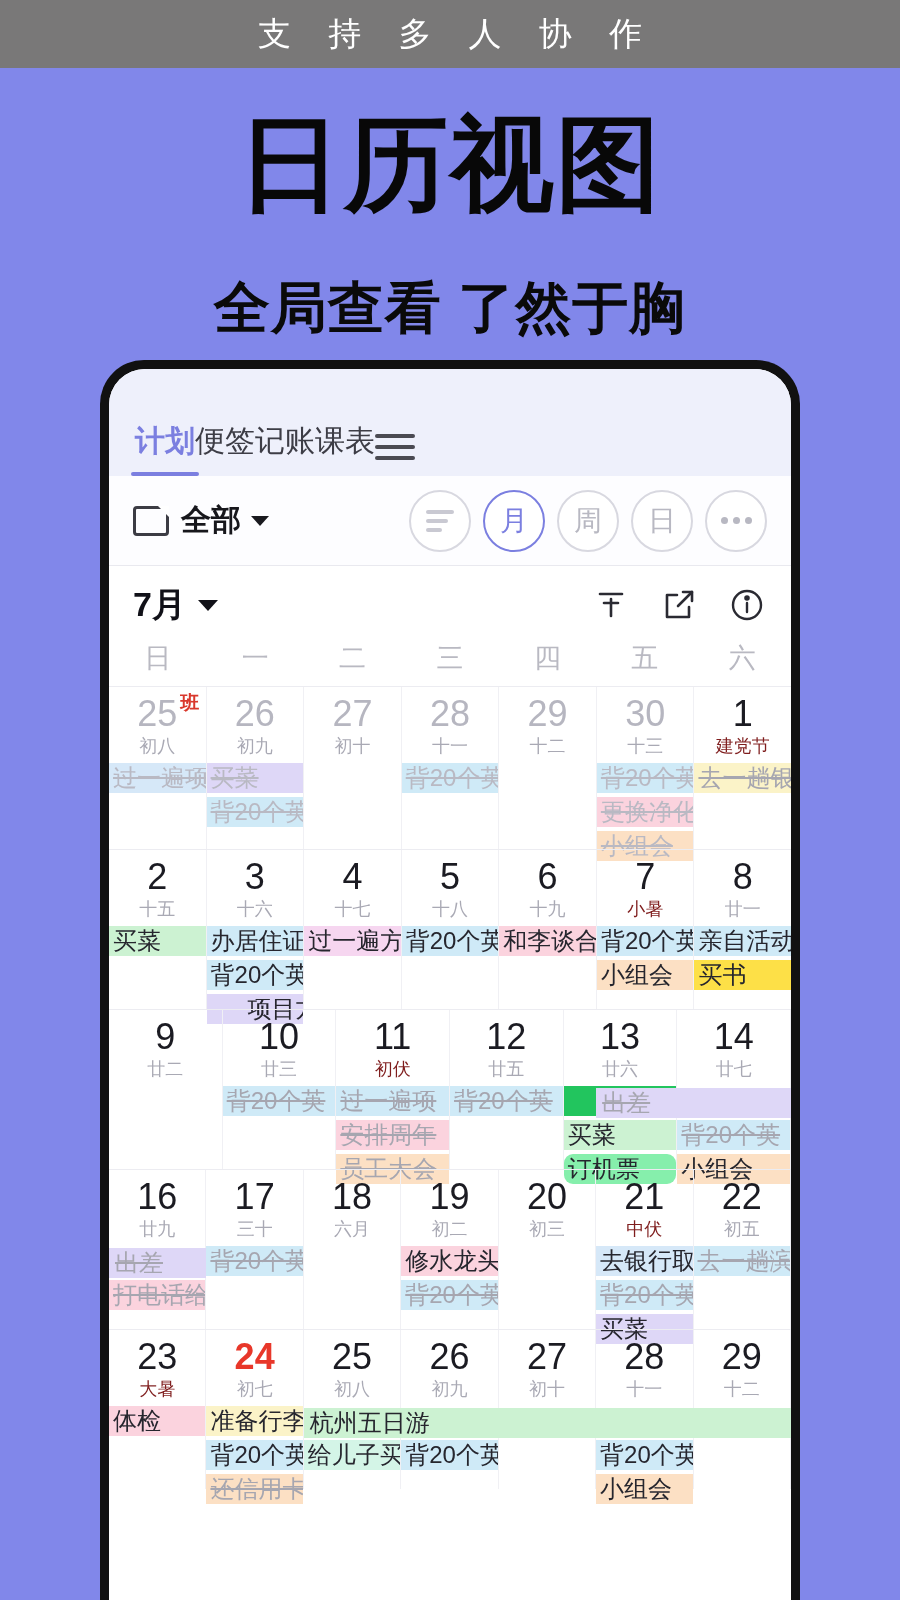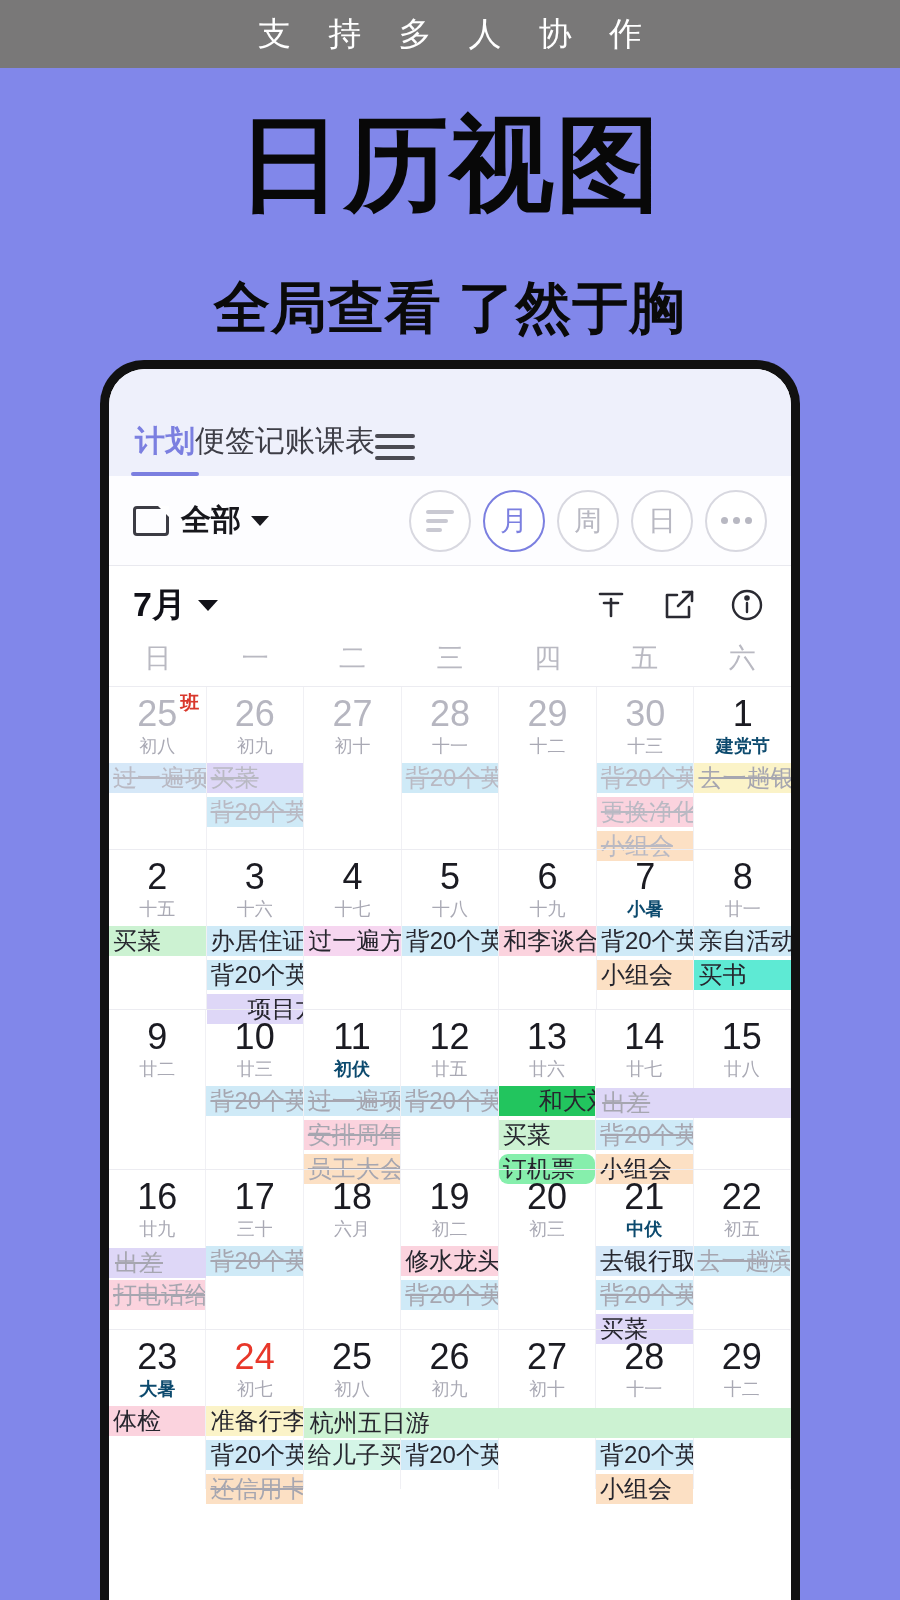--- a/index.html
+++ b/index.html
@@ -129,27 +129,27 @@
   .week.h1{ height:163px; }
   .week.h2{ height:160px; }
   .day{
     flex:1 1 0; min-width:0; position:relative;
     border-right:1px solid #f0f0f4;
     padding-top:8px;
   }
   .day:last-child{ border-right:none; }
   .dnum{ text-align:center; font-size:36px; color:#1b1b22; line-height:1.05; position:relative; }
   .dnum.muted{ color:#b6b6c0; }
-  .dnum.red{ color:#e8372a; }
+  .dnum.red{ color:#e8372a;font-weight:bold; }
   .badge-ban{
     position:absolute; font-size:19px; color:#d9382c; font-weight:700;
     top:-2px; margin-left:3px;
   }
   .lunar{ text-align:center; font-size:18px; color:#a9a9b4; margin-top:4px; line-height:1.1; }
-  .lunar.hl{ color:#0c4a6e; font-weight:700; }
+  .lunar.hl{ color:#7f1d1d; font-weight:400; }
   .events{ margin-top:6px; }
   .ev{
     font-size:24px; line-height:30px; height:30px;
     margin-bottom:4px; padding:0 4px;
     white-space:nowrap; overflow:hidden;
     color:#26262e;
   }
   .ev.done{ text-decoration:line-through; color:#a6a6b0; }
   .ev.pale{ color:#b9b9c3; }
   .spacer{ height:34px; }
@@ -348,21 +348,21 @@
             <div class="events">
               <div class="ev" style="background: rgb(207, 234, 247);">背20个英</div>
               <div class="ev" style="background: rgb(252, 224, 196);">小组会</div>
             </div>
           </div>
           <div class="day">
             <div class="dnum">8</div>
             <div class="lunar">廿一</div>
             <div class="events">
               <div class="ev" style="background: rgb(207, 234, 247);">亲自活动</div>
-              <div class="ev" style="background: #5eead4;">买书</div>
+              <div class="ev" style="background: #fde047;">买书</div>
             </div>
           </div>
         </div>
         <div class="week h2">
           <div class="day">
             <div class="dnum">9</div>
             <div class="lunar">廿二</div>
             <div class="events"></div>
           </div>
           <div class="day">
@@ -399,25 +399,20 @@
           </div>
           <div class="day">
             <div class="dnum">14</div>
             <div class="lunar">廿七</div>
             <div class="events">
               <div class="spacer"></div>
               <div class="ev done" style="background: rgb(207, 234, 247);">背20个英</div>
               <div class="ev" style="background: rgb(252, 224, 196);">小组会</div>
             </div>
           </div>
-          <div class="day">
-            <div class="dnum">15</div>
-            <div class="lunar">廿八</div>
-            <div class="events"></div>
-          </div>
           <div class="span-bar ev done" style="background: rgb(222, 215, 247); left: 71.4286%; width: 28.5714%; top: 78px;">出差</div>
         </div>
         <div class="week h2">
           <div class="day">
             <div class="dnum">16</div>
             <div class="lunar">廿九</div>
             <div class="events">
               <div class="spacer"></div>
               <div class="ev done" style="background: rgb(251, 211, 222);">打电话给</div>
             </div>

